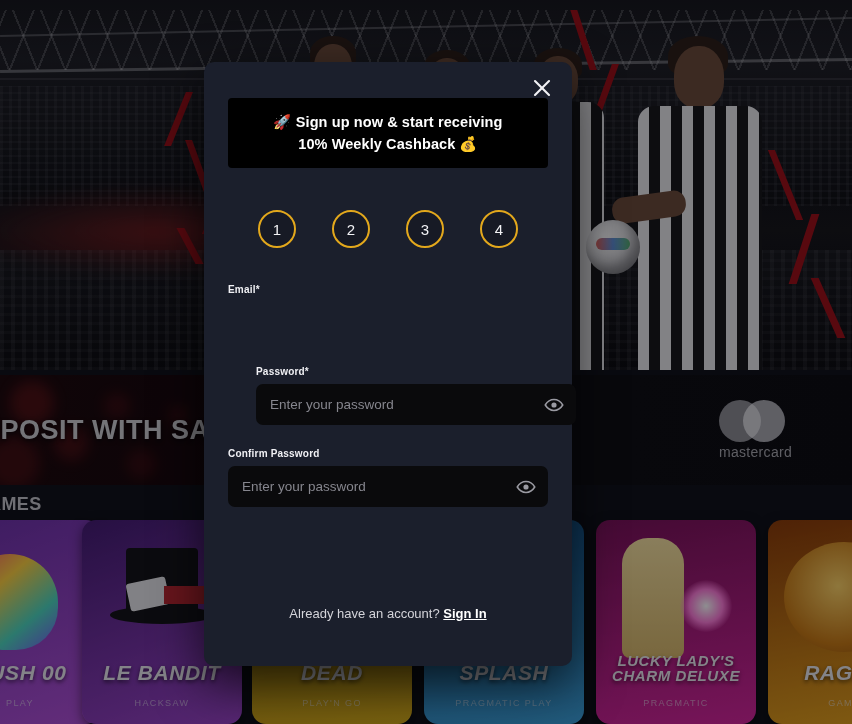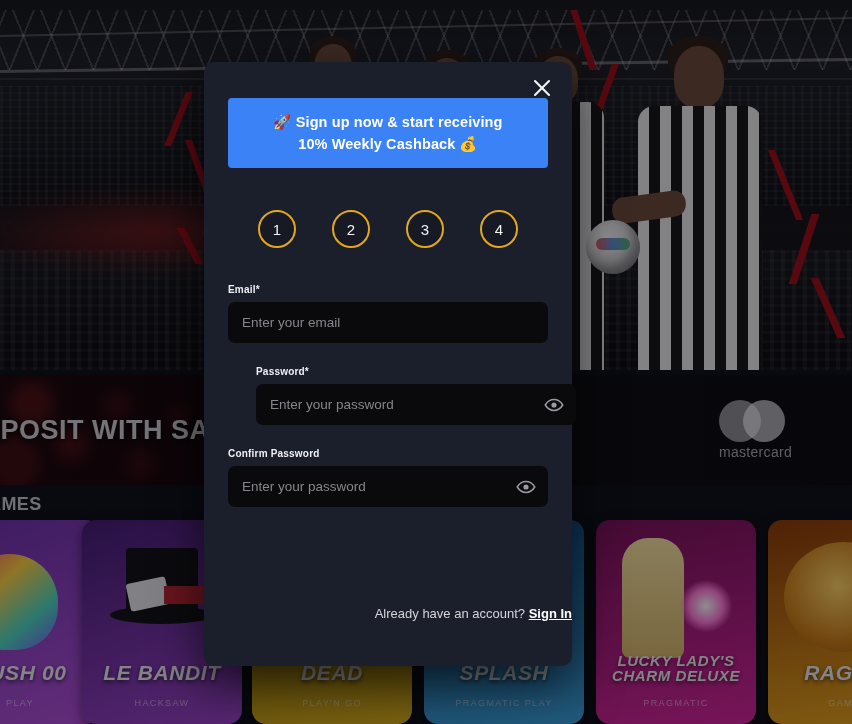--- a/index.html
+++ b/index.html
@@ -127,21 +127,21 @@
     box-shadow:0 18px 50px rgba(0,0,0,.7);
   }
   #close-btn{
     position:absolute; right:14px; top:12px; width:28px; height:28px;
     border:none; background:transparent; cursor:pointer;
   }
   #close-btn svg{ display:block; }
 
   .promo{
     position:absolute; left:24px; top:36px; width:320px; height:70px;
-    background:#3b82f6; border-radius:4px;
+    background:#000000; border-radius:4px;
     display:flex; align-items:center; justify-content:center;
   }
   .promo-txt{
     font-size:14.5px; font-weight:bold; color:#ffffff; line-height:1.55;
     text-align:center; letter-spacing:.1px;
   }
 
   .steps{
     position:absolute; left:24px; top:148px; width:320px;
     display:flex; justify-content:space-between; padding:0 30px;
@@ -176,21 +176,21 @@
   }
 
   #next-btn{
     position:absolute; left:196px; top:476px; width:148px; height:42px;
     border-radius:8px; border:none; cursor:pointer;
     background:linear-gradient(180deg,#f6b84e 0%, #f0a93a 52%, #e89b28 100%);
     color:#1a1408; font-size:14.5px; font-weight:bold;
     font-family:"Liberation Sans", sans-serif;
   }
   .signin-row{
-    position:absolute; left:0; right:0; top:544px; text-align:right;
+    position:absolute; left:0; right:0; top:544px; text-align:center;
     font-size:13px; color:#d4d4da;
   }
   .signin-link{
     color:#ffffff; font-weight:bold; text-decoration:underline; cursor:pointer;
   }
 </style>
 </head>
 <body>
 
 <div id="page-bg">
@@ -335,23 +335,20 @@
     </div>
     <div class="step">
       <span>4</span>
     </div>
   </div>
 
   <div class="field f-email">
     <label class="f-label">
       <span>Email</span><span class="req">*</span>
     </label>
-    <div class="f-input-wrap">
-      <input class="f-input" type="text" placeholder="Enter your email" style="">
-    </div>
   </div>
 
   <div class="field f-pass">
     <label class="f-label">
       <span>Password</span><span class="req">*</span>
     </label>
     <div class="f-input-wrap">
       <input class="f-input" type="password" placeholder="Enter your password" style="">
       <button class="eye">
         <svg width="20" height="20" viewBox="0 0 24 24" fill="none" stroke="#9a9aa2" stroke-width="1.8">

